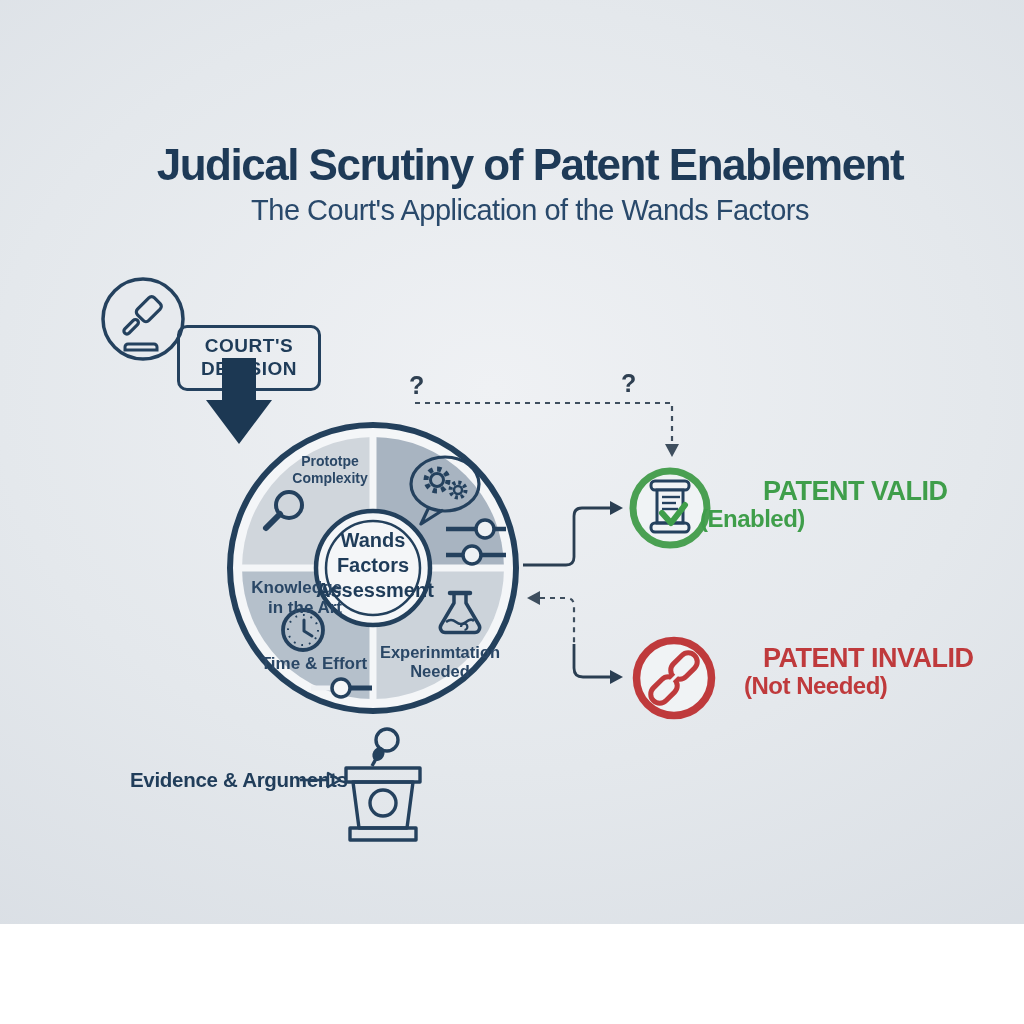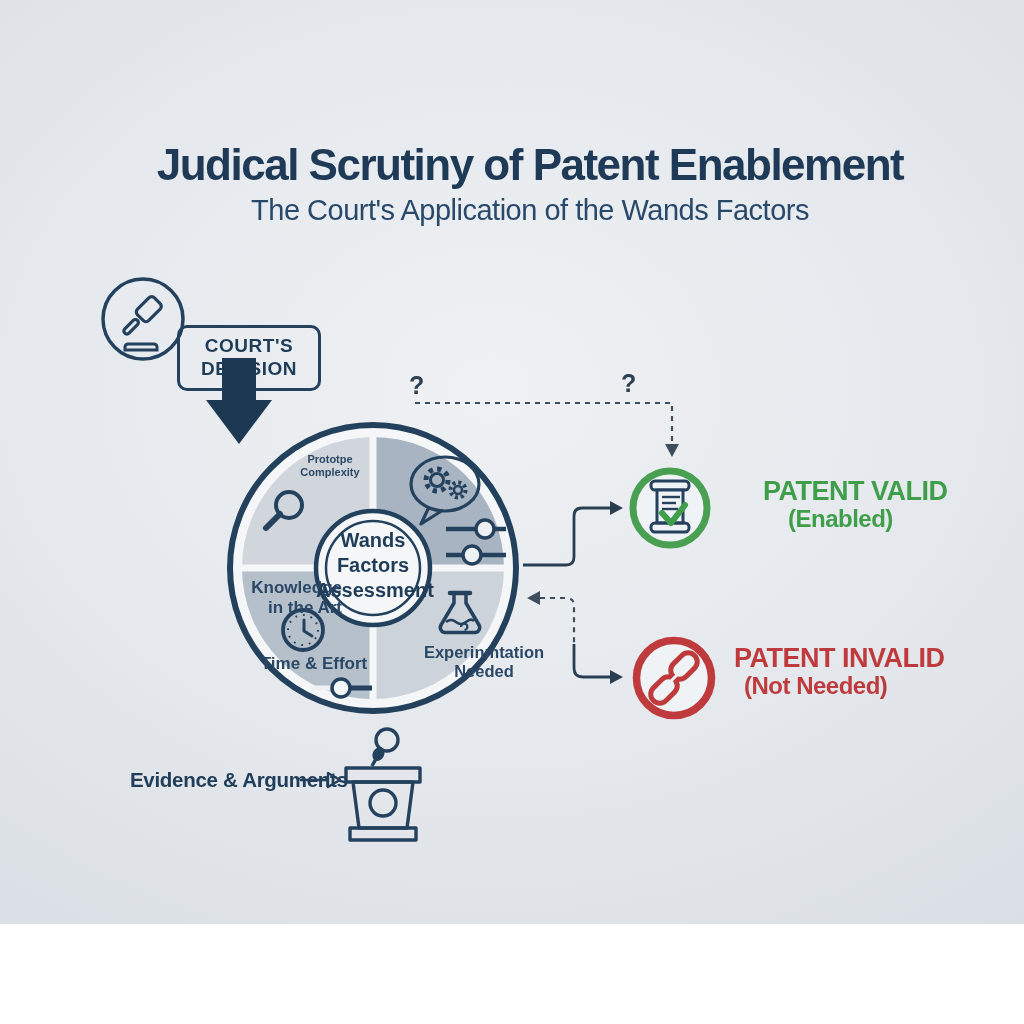--- a/index.html
+++ b/index.html
@@ -26,32 +26,32 @@
   
   .court-label-box{
     left:177px;top:287px;width:138px;height:60px;
     border:3.5px solid #24415e;border-radius:10px;
     display:flex;align-items:center;justify-content:center;text-align:center;
     font-size:19px;font-weight:bold;letter-spacing:0.5px;line-height:1.2;color:#1f3c59;margin-top:38px;
   }
 
   
   .wheel-label{font-weight:bold;color:#2a4766;text-align:center;line-height:1.18;}
-  .lbl-prototype{left:273px;top:453px;width:114px;font-size:11px;}
+  .lbl-prototype{left:273px;top:453px;width:114px;font-size:14px;}
   .lbl-knowledge{left:242px;top:578px;width:100px;font-size:17px;text-align:right;}
   .lbl-time{left:257px;top:654px;width:114px;font-size:17px;}
-  .lbl-experiment{left:378px;top:643px;width:124px;font-size:16.5px;padding-left:44px;}
+  .lbl-experiment{left:378px;top:643px;width:124px;font-size:16.5px;}
   .lbl-center{left:316px;top:528px;width:114px;font-size:20px;color:#1f3c59;line-height:1.25;}
 
   
   .outcome-title{font-weight:bold;font-size:27px;letter-spacing:-0.5px;margin-left:21px;}
   .outcome-sub{font-weight:bold;font-size:24px;letter-spacing:-0.5px;}
   .valid-title{left:742px;top:476px;color:#3f9e4a;}
-  .valid-sub{left:788px;top:505px;color:#3f9e4a;text-align:right;}
-  .invalid-title{left:713px;top:643px;color:#bf3a3c;}
+  .valid-sub{left:700px;top:505px;color:#3f9e4a;text-align:right;}
+  .invalid-title{left:742px;top:643px;color:#bf3a3c;}
   .invalid-sub{left:744px;top:672px;color:#bf3a3c;}
 
   .qmark{font-size:25px;font-weight:bold;color:#2f4052;}
   .evidence-label{left:130px;top:768px;font-size:20.5px;font-weight:bold;color:#203d5a;letter-spacing:-0.3px;}
 </style>
 </head>
 <body>
 
 <div class="canvas">
 

